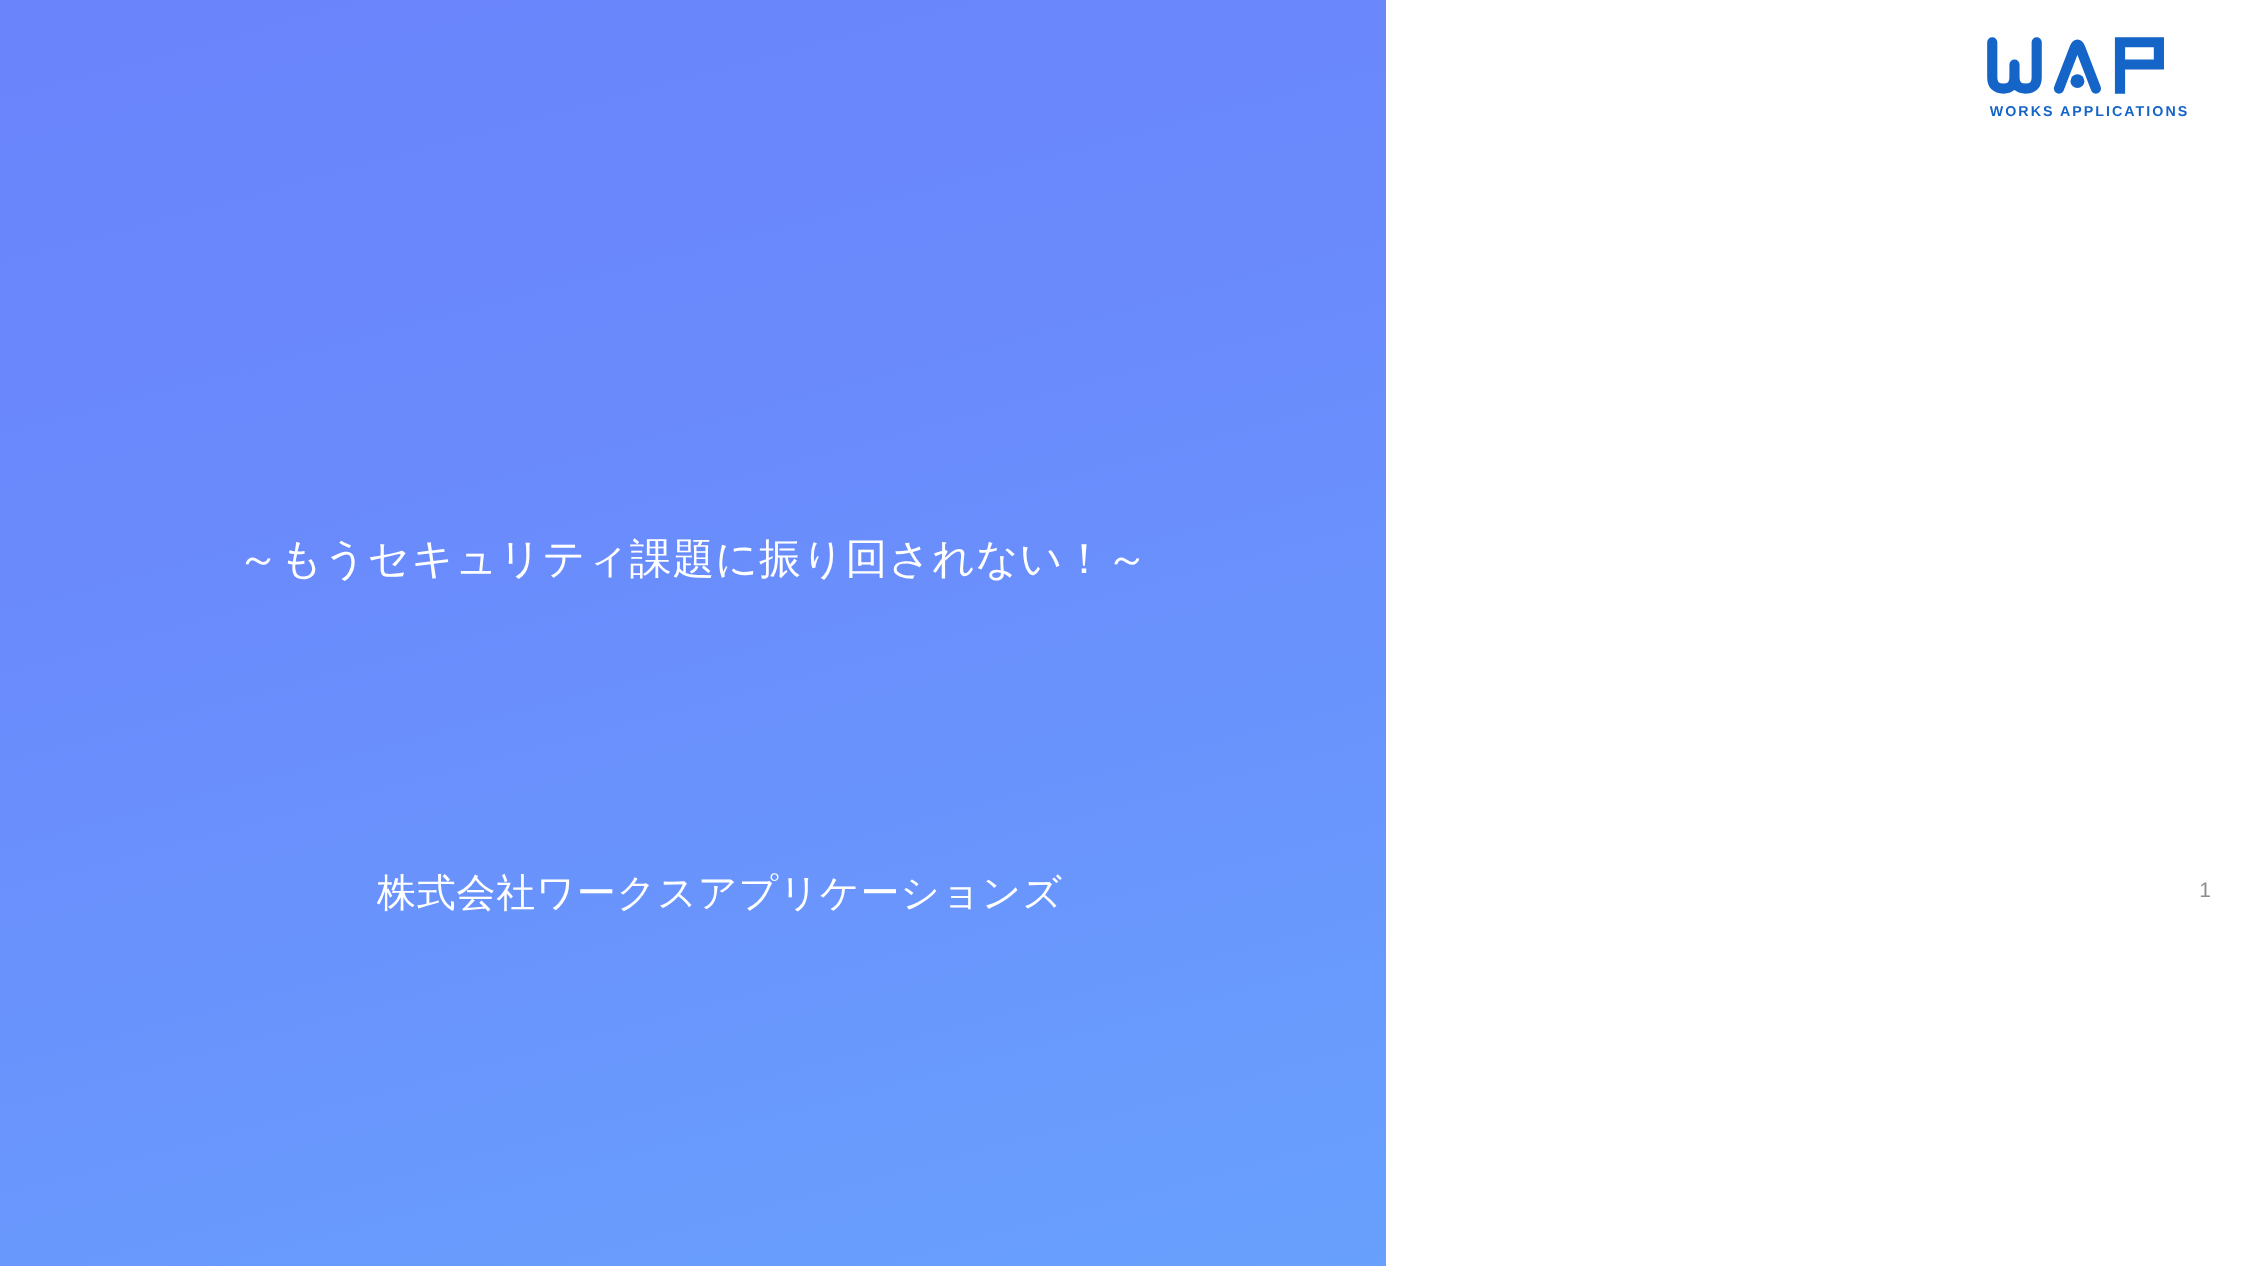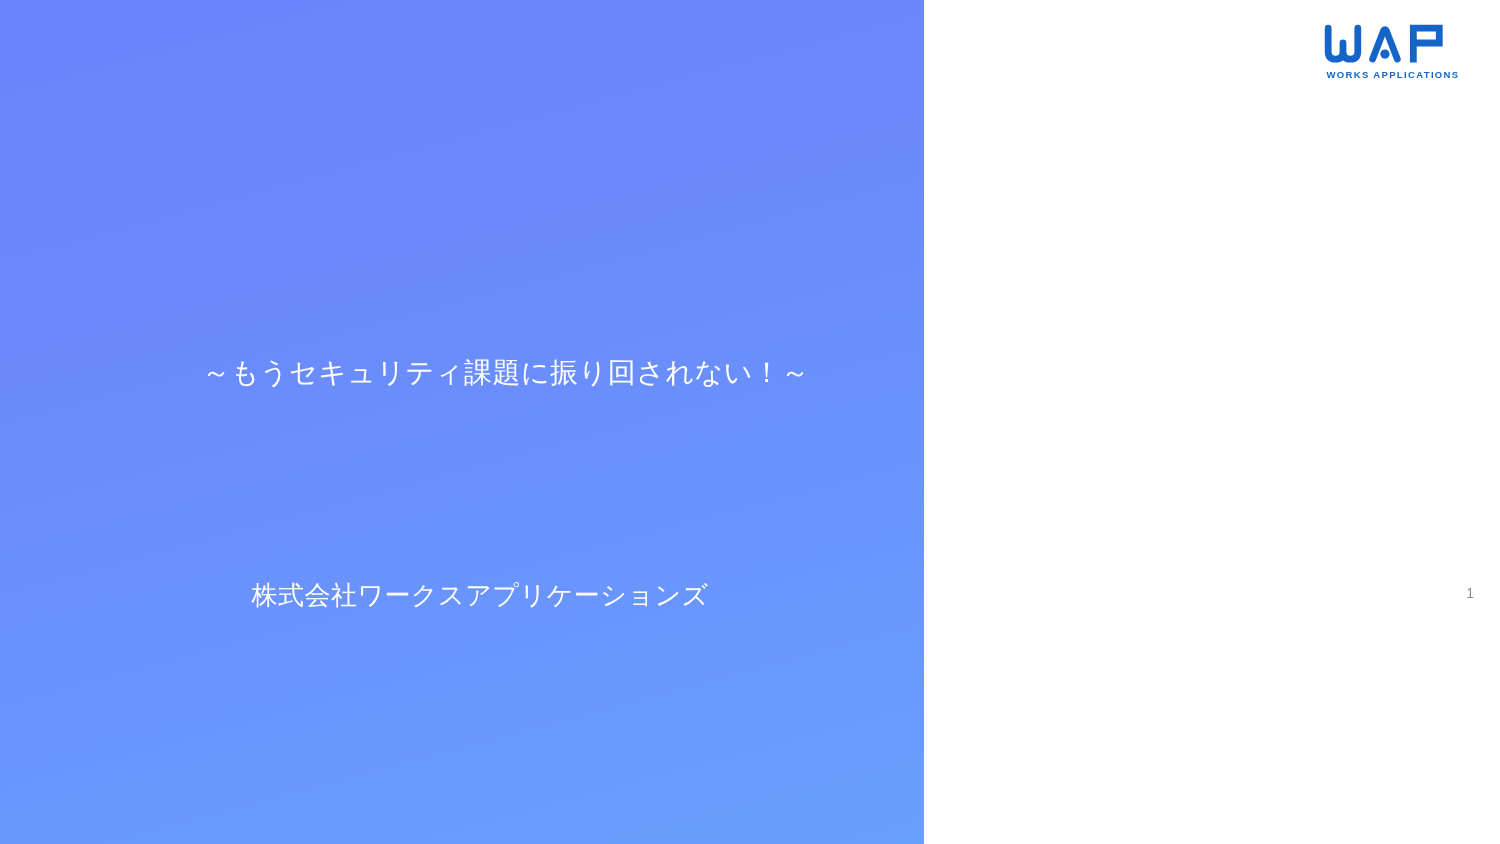--- a/index.html
+++ b/index.html
@@ -30,21 +30,20 @@
     background: linear-gradient(165deg, #6a84fb 0%, #6a8bfc 40%, #68a0fd 100%);
   }
 
   .title-block {
     position: absolute;
     left: 0;
     top: 352px;
     width: 924px;
     text-align: center;
     color: #ffffff;
-    padding-left: 44px;
   }
   .title-line-1 {
     font-size: 28px;
     line-height: 42px;
     font-weight: 400;
     letter-spacing: 0.5px;
     white-space: nowrap;
   }
   .title-line-2 {
     font-size: 37px;

